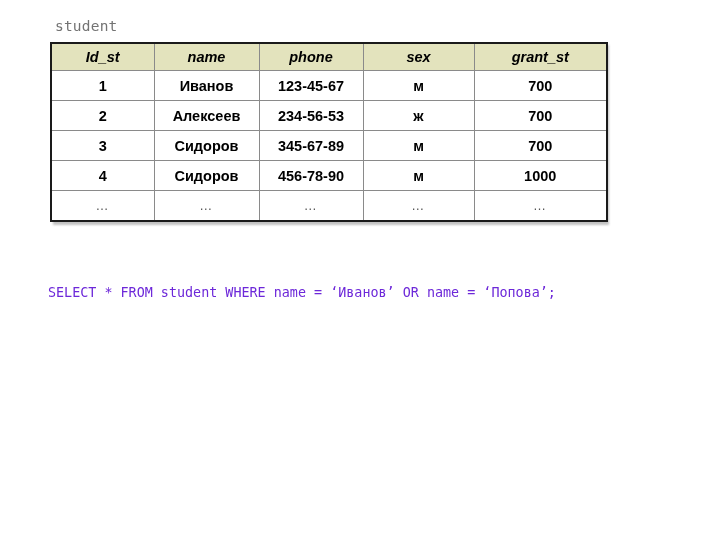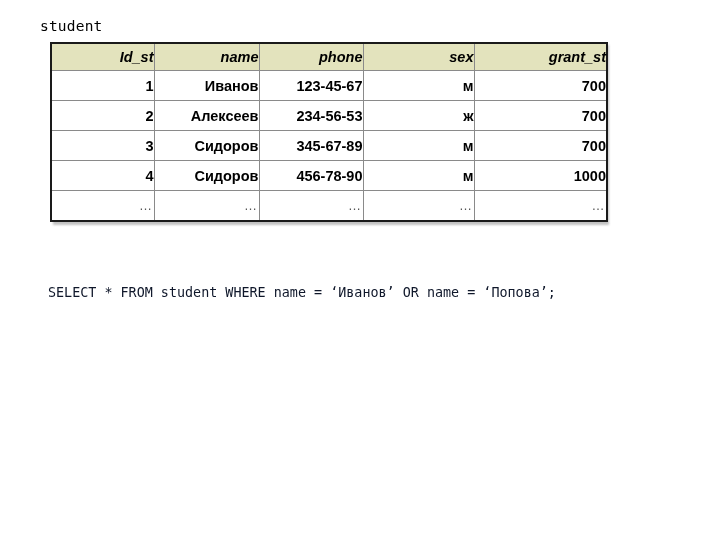--- a/index.html
+++ b/index.html
@@ -12,25 +12,25 @@
     height: 540px;
     position: relative;
     overflow: hidden;
     font-family: "DejaVu Sans Mono", "Liberation Mono", monospace;
     -webkit-font-smoothing: antialiased;
   }
 
   
   #table-caption {
     position: absolute;
-    left: 40px;
+    left: 55px;
     top: 18px;
     font-family: "DejaVu Sans Mono", "Liberation Mono", monospace;
     font-size: 14.5px;
-    color: #000000;
+    color: #737373;
     letter-spacing: 0.2px;
     white-space: pre;
   }
 
   
   #student-table-wrap {
     position: absolute;
     left: 50px;
     top: 42px;
     width: 556px;
@@ -44,21 +44,21 @@
     background: #ffffff;
   }
   table.db col.c-id    { width: 103px; }
   table.db col.c-name  { width: 105px; }
   table.db col.c-phone { width: 104px; }
   table.db col.c-sex   { width: 111px; }
   table.db col.c-grant { width: 133px; }
 
   table.db th, table.db td {
     border: 1px solid #8a8a8a;
-    text-align: right;
+    text-align: center;
     vertical-align: middle;
     padding: 0;
     height: 29px;
     font-family: "Liberation Sans", "DejaVu Sans", sans-serif;
     font-size: 14.5px;
     color: #000000;
   }
   table.db thead th {
     background: #e3e3bd;
     font-style: italic;
@@ -82,21 +82,21 @@
   #sql-block {
     position: absolute;
     left: 48px;
     top: 249px;
     width: 660px;
   }
   .sql-stmt {
     font-family: "DejaVu Sans Mono", "Liberation Mono", monospace;
     font-size: 13.4px;
     line-height: 17.5px;
-    color: #0f172a;
+    color: #6d28d9;
     white-space: pre;
     letter-spacing: 0px;
   }
   .sql-stmt .ln { display: block; }
   .gap-1 { height: 27px; }
   .gap-2 { height: 27px; }
 </style>
 </head>
 <body>
 

